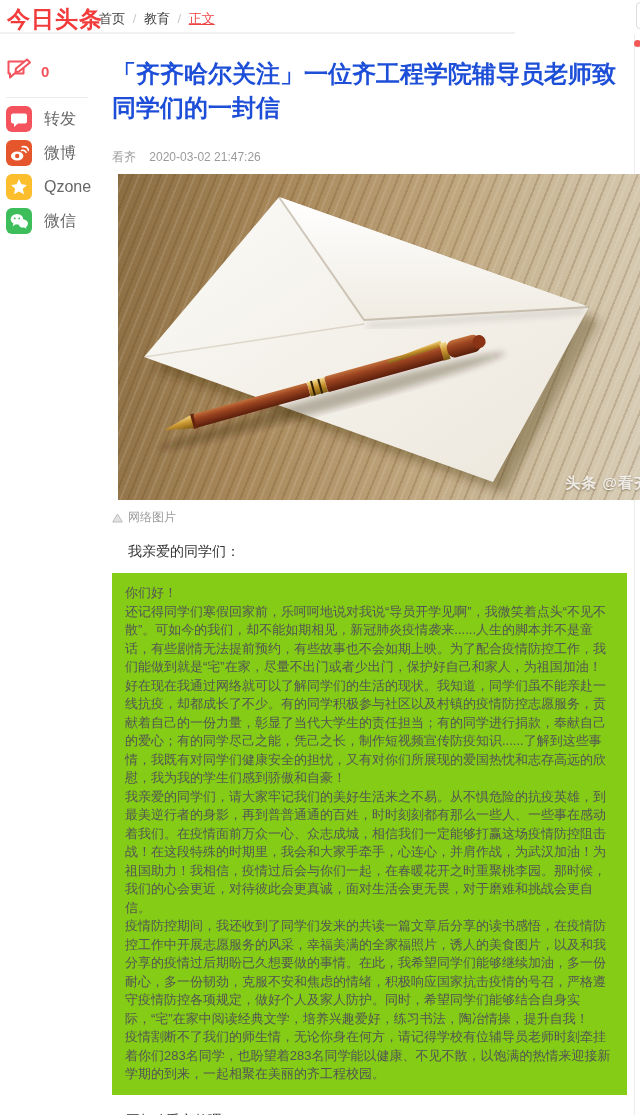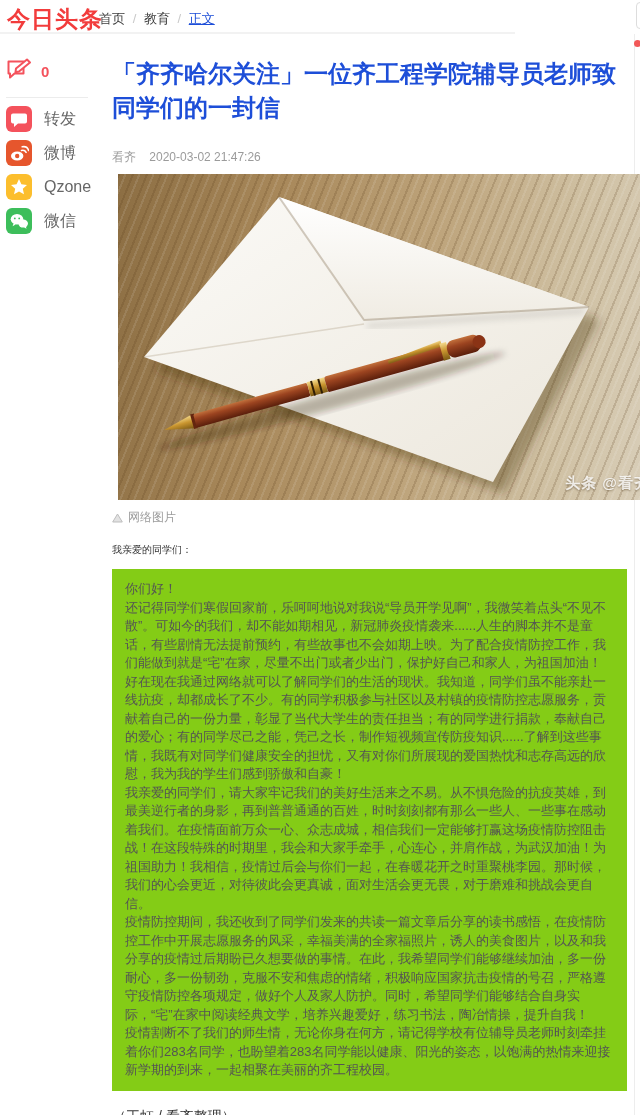--- a/index.html
+++ b/index.html
@@ -6,21 +6,21 @@
   html,body { background:#fff; }
   body { font-family:"Liberation Sans", sans-serif; }
   .page { position:relative; width:640px; height:1115px; background:#fff; overflow:hidden; }
 
   
   .site-header { position:absolute; left:0; top:0; width:515px; height:34px; background:#fff; border-bottom:2px solid #f2f2f2; }
   .logo { position:absolute; left:7px; top:4px; font-size:23px; font-weight:900; letter-spacing:1px; text-decoration:none; cursor:pointer; }
   .crumbs { position:absolute; left:99px; top:10px; font-size:13px; color:#404040; }
   .crumbs a { color:#404040; text-decoration:none; cursor:pointer;margin-top:35px; }
   .crumbs .sep { color:#c9c9c9; margin:0 4px; }
-  .crumbs .cur { color:#1d4ed8;text-decoration:underline; }
+  .crumbs .cur { color:#ef4444;text-decoration:underline; }
   .searchcut { position:absolute; left:636px; top:2px; width:30px; height:27px; border:1px solid #ddd; border-radius:4px; background:#fff; }
 
   .vline { position:absolute; left:634px; top:34px; width:1px; height:1081px; background:#ededed; }
   .edge-dot { position:absolute; left:634px; width:7px; height:7px; border-radius:50%; background:#f25858; }
 
   
   .share-sidebar { position:absolute; left:6px; top:58px; width:92px; }
   .comment-row { display:flex; align-items:center; gap:9px; height:26px; cursor:pointer; }
   .comment-count { font-size:15px; font-weight:bold; }
   .side-divider { margin:13px 0 8px 0; width:82px; border:none; border-top:1px solid #ececec; }
@@ -37,21 +37,21 @@
   figure.photo { position:relative; margin:8px 0 0 6px; width:542px; height:326px; overflow:hidden;
     background:
       repeating-linear-gradient(112deg, rgba(86,56,22,.18) 0 2px, rgba(0,0,0,0) 2px 6px, rgba(255,255,255,.10) 6px 8px, rgba(0,0,0,0) 8px 13px),
       linear-gradient(98deg, #8c6e43 0%, #a8885a 28%, #bda37a 55%, #cfc0a2 80%, #dad0bc 100%);
   }
   figure.photo svg { position:absolute; left:0; top:0; }
   .wm { position:absolute; right:10px; bottom:7px; font-size:15px; font-weight:bold; letter-spacing:1px;
         color:rgba(255,255,255,.82); text-shadow:0 1px 2px rgba(60,40,10,.45); }
 
   .caption { margin-top:9px; display:flex; align-items:center; gap:5px; font-size:12px; color:#9b9b9b; }
-  .salutation { margin-top:17px; font-size:10px; color:#333; }
+  .salutation { margin-top:17px; font-size:14px; color:#333;margin-left:16px; }
   .letterbox { margin-top:12px; background:#84cc16; padding:11px 13px; font-size:13px; line-height:18.5px; color:#545454; }
   .credit { margin-top:17px; font-size:14px; color:#333; }
 </style>
 </head>
 <body>
 
 <div class="page">
 
   <header class="site-header">
     <a class="logo" style="color: rgb(242, 60, 60);">今日头条</a>
@@ -204,19 +204,19 @@
         <div class="para">你们好！</div>
 
         <div class="para">还记得同学们寒假回家前，乐呵呵地说对我说“导员开学见啊”，我微笑着点头“不见不散”。可如今的我们，却不能如期相见，新冠肺炎疫情袭来......人生的脚本并不是童话，有些剧情无法提前预约，有些故事也不会如期上映。为了配合疫情防控工作，我们能做到就是“宅”在家，尽量不出门或者少出门，保护好自己和家人，为祖国加油！</div>
 
         <div class="para">好在现在我通过网络就可以了解同学们的生活的现状。我知道，同学们虽不能亲赴一线抗疫，却都成长了不少。有的同学积极参与社区以及村镇的疫情防控志愿服务，贡献着自己的一份力量，彰显了当代大学生的责任担当；有的同学进行捐款，奉献自己的爱心；有的同学尽己之能，凭己之长，制作短视频宣传防疫知识......了解到这些事情，我既有对同学们健康安全的担忧，又有对你们所展现的爱国热忱和志存高远的欣慰，我为我的学生们感到骄傲和自豪！</div>
 
         <div class="para">我亲爱的同学们，请大家牢记我们的美好生活来之不易。从不惧危险的抗疫英雄，到最美逆行者的身影，再到普普通通的百姓，时时刻刻都有那么一些人、一些事在感动着我们。在疫情面前万众一心、众志成城，相信我们一定能够打赢这场疫情防控阻击战！在这段特殊的时期里，我会和大家手牵手，心连心，并肩作战，为武汉加油！为祖国助力！我相信，疫情过后会与你们一起，在春暖花开之时重聚桃李园。那时候，我们的心会更近，对待彼此会更真诚，面对生活会更无畏，对于磨难和挑战会更自信。</div>
 
         <div class="para">疫情防控期间，我还收到了同学们发来的共读一篇文章后分享的读书感悟，在疫情防控工作中开展志愿服务的风采，幸福美满的全家福照片，诱人的美食图片，以及和我分享的疫情过后期盼已久想要做的事情。在此，我希望同学们能够继续加油，多一份耐心，多一份韧劲，克服不安和焦虑的情绪，积极响应国家抗击疫情的号召，严格遵守疫情防控各项规定，做好个人及家人防护。同时，希望同学们能够结合自身实际，“宅”在家中阅读经典文学，培养兴趣爱好，练习书法，陶冶情操，提升自我！</div>
 
-        <div class="para">疫情割断不了我们的师生情，无论你身在何方，请记得学校有位辅导员老师时刻牵挂着你们283名同学，也盼望着283名同学能以健康、阳光的姿态，以饱满的热情来迎接新学期的到来，一起相聚在美丽的齐工程校园。</div>
+        <div class="para">疫情割断不了我们的师生情，无论你身在何方，请记得学校有位辅导员老师时刻牵挂着你们283名同学，也盼望着283名同学能以健康、不见不散，以饱满的热情来迎接新学期的到来，一起相聚在美丽的齐工程校园。</div>
       </div>
 
     <p class="credit">（王虹 / 看齐整理）</p>
 
   </main>
 </div>
 
 </body></html>

